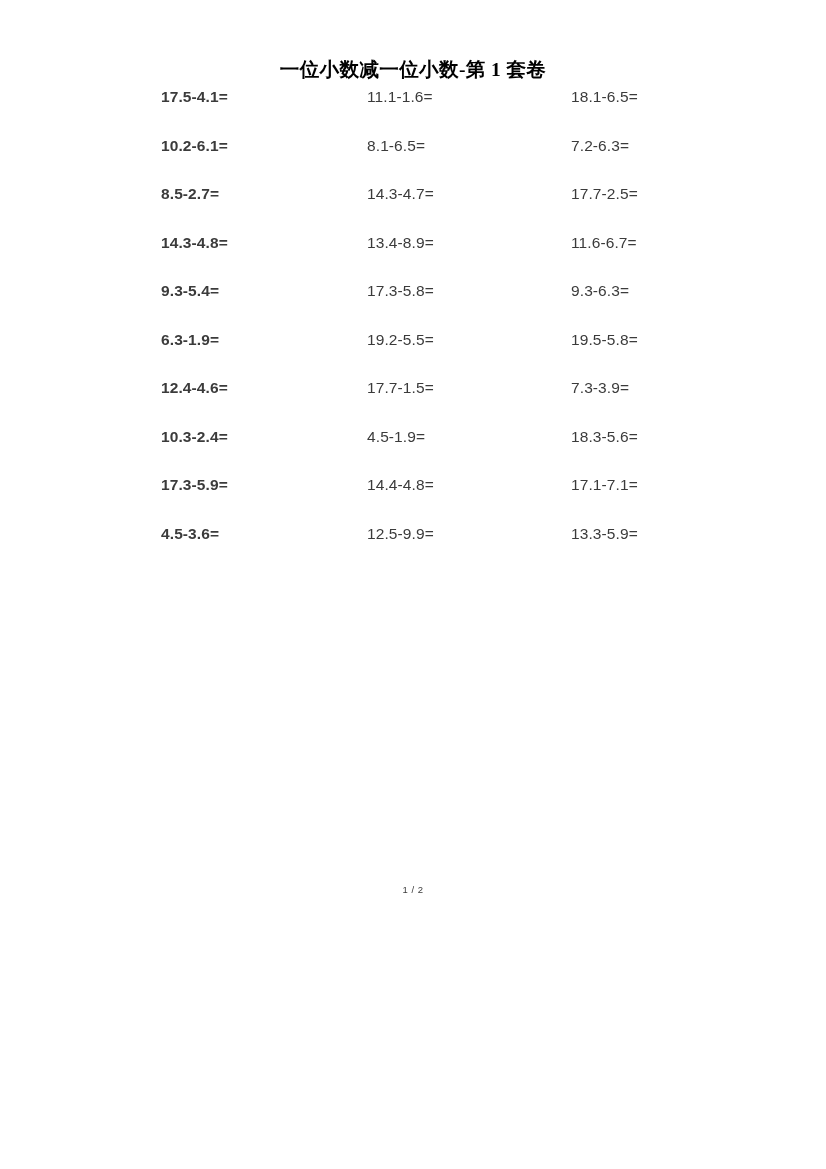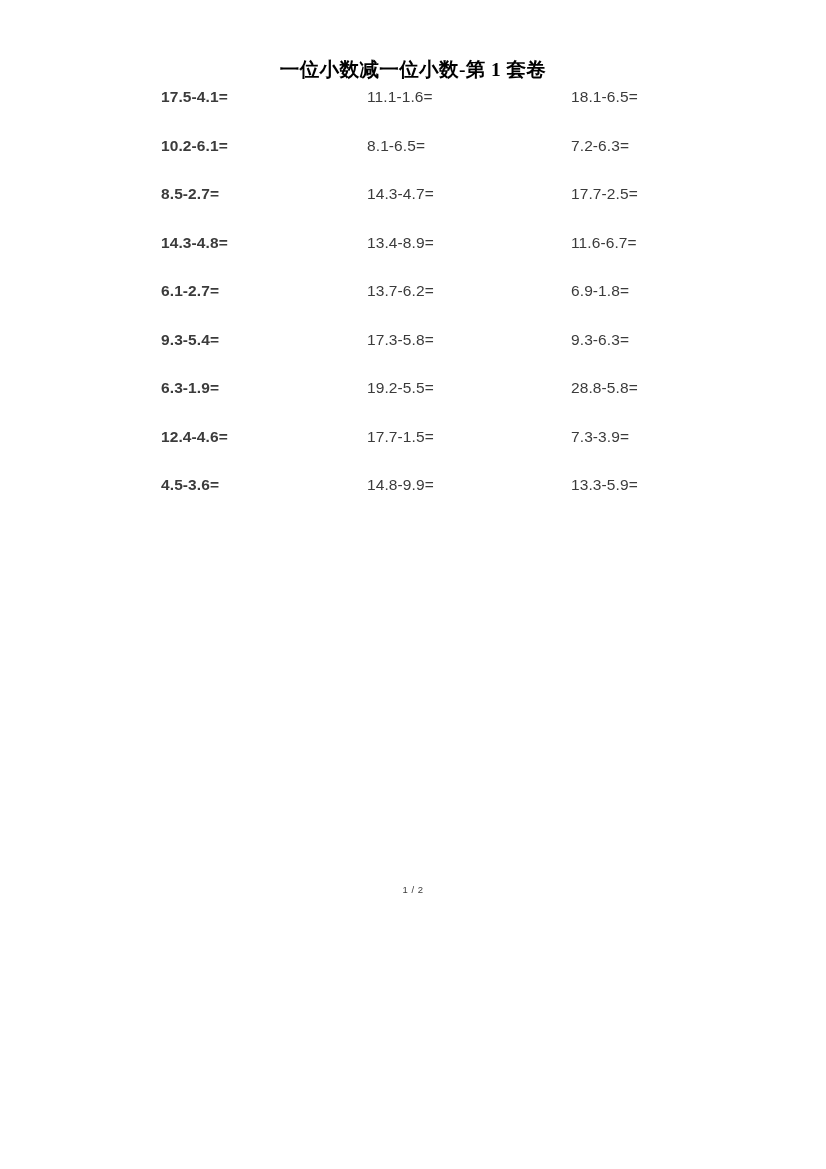--- a/index.html
+++ b/index.html
@@ -90,41 +90,46 @@
         <div class="problem-cell col-0">8.5-2.7=</div>
         <div class="problem-cell col-1">14.3-4.7=</div>
         <div class="problem-cell col-2">17.7-2.5=</div>
       </div>
       <div class="problem-row">
         <div class="problem-cell col-0">14.3-4.8=</div>
         <div class="problem-cell col-1">13.4-8.9=</div>
         <div class="problem-cell col-2">11.6-6.7=</div>
       </div>
       <div class="problem-row">
-        <div class="problem-cell col-0">6.1-2.7=</div>
-        <div class="problem-cell col-1">13.7-6.2=</div>
-        <div class="problem-cell col-2">6.9-1.8=</div>
-      </div>
-      <div class="problem-row">
         <div class="problem-cell col-0">9.3-5.4=</div>
         <div class="problem-cell col-1">17.3-5.8=</div>
         <div class="problem-cell col-2">9.3-6.3=</div>
       </div>
       <div class="problem-row">
         <div class="problem-cell col-0">6.3-1.9=</div>
         <div class="problem-cell col-1">19.2-5.5=</div>
-        <div class="problem-cell col-2">28.8-5.8=</div>
+        <div class="problem-cell col-2">19.5-5.8=</div>
       </div>
       <div class="problem-row">
         <div class="problem-cell col-0">12.4-4.6=</div>
         <div class="problem-cell col-1">17.7-1.5=</div>
         <div class="problem-cell col-2">7.3-3.9=</div>
       </div>
       <div class="problem-row">
+        <div class="problem-cell col-0">10.3-2.4=</div>
+        <div class="problem-cell col-1">4.5-1.9=</div>
+        <div class="problem-cell col-2">18.3-5.6=</div>
+      </div>
+      <div class="problem-row">
+        <div class="problem-cell col-0">17.3-5.9=</div>
+        <div class="problem-cell col-1">14.4-4.8=</div>
+        <div class="problem-cell col-2">17.1-7.1=</div>
+      </div>
+      <div class="problem-row">
         <div class="problem-cell col-0">4.5-3.6=</div>
-        <div class="problem-cell col-1">14.8-9.9=</div>
+        <div class="problem-cell col-1">12.5-9.9=</div>
         <div class="problem-cell col-2">13.3-5.9=</div>
       </div>
     </div>
 
   <div id="page-footer">1 / 2</div>
 
 </div>
 
 </body></html>

